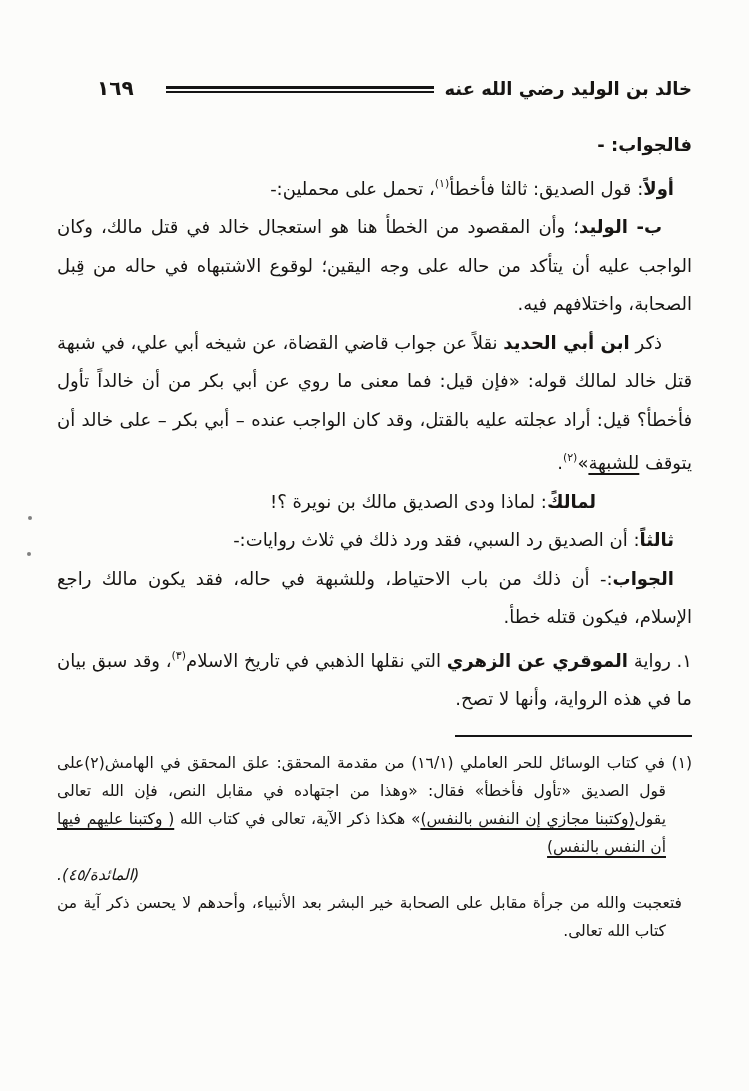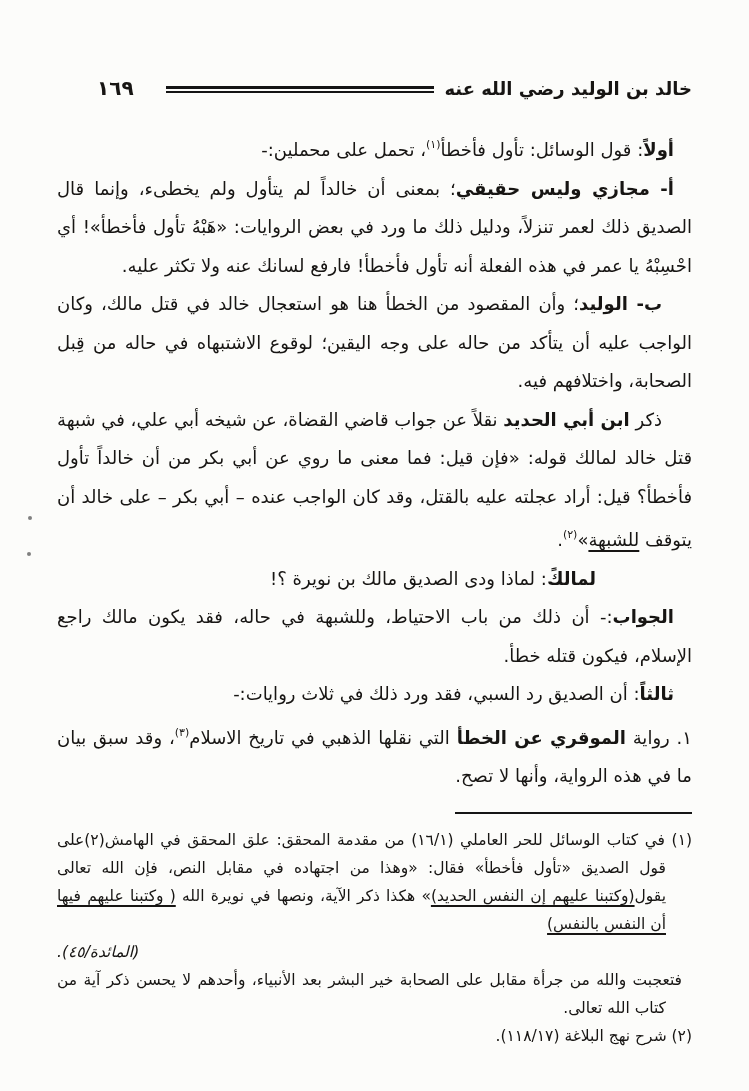--- a/index.html
+++ b/index.html
@@ -54,49 +54,48 @@
 <div class="page">
 
   <header class="hdr">
     <h1 class="hdr-title">خالد بن الوليد رضي الله عنه</h1>
     <div class="hdr-rule"></div>
     <div class="hdr-num">١٦٩</div>
   </header>
 
   <main class="bodytext">
 
+    <p class="para b">فالجواب: -</p>
 
-    <p class="para ind-s"><span class="b">أولاً</span><span>: قول الوسائل: تأول فأخطأ</span><span class="sup">(١)</span><span>، تحمل على محملين:-</span></p>
+    <p class="para ind-s"><span class="b">أولاً</span><span>: قول الصديق: ثالثا فأخطأ</span><span class="sup">(١)</span><span>، تحمل على محملين:-</span></p>
 
-    <p class="para ind-s"><span class="b">أ- مجازي وليس حقيقي</span><span>؛ بمعنى أن خالداً لم يتأول ولم يخطىء، وإنما قال الصديق ذلك لعمر تنزلاً، ودليل ذلك ما ورد في بعض الروايات: «هَبْهُ تأول فأخطأ»! أي احْسِبْهُ يا عمر في هذه الفعلة أنه تأول فأخطأ! فارفع لسانك عنه ولا تكثر عليه.</span></p>
 
     <p class="para ind-m"><span class="b">ب- الوليد</span><span>؛ وأن المقصود من الخطأ هنا هو استعجال خالد في قتل مالك، وكان الواجب عليه أن يتأكد من حاله على وجه اليقين؛ لوقوع الاشتبهاه في حاله من قِبل الصحابة، واختلافهم فيه.</span></p>
 
     <p class="para ind-m"><span>ذكر </span><span class="b">ابن أبي الحديد</span><span> نقلاً عن جواب قاضي القضاة، عن شيخه أبي علي، في شبهة قتل خالد لمالك قوله: «فإن قيل: فما معنى ما روي عن أبي بكر من أن خالداً تأول فأخطأ؟ قيل: أراد عجلته عليه بالقتل، وقد كان الواجب عنده – أبي بكر – على خالد أن يتوقف </span><span class="u">للشبهة</span><span>»</span><span class="sup">(٢)</span><span>.</span></p>
 
     <p class="para ind-q"><span class="b">لمالكً</span><span>: لماذا ودى الصديق مالك بن نويرة ؟!</span></p>
 
+    <p class="para ind-s"><span class="b">ثالثاً</span><span>: أن الصديق رد السبي، فقد ورد ذلك في ثلاث روايات:-</span></p>
+
     <p class="para ind-s"><span class="b">الجواب</span><span>:- أن ذلك من باب الاحتياط، وللشبهة في حاله، فقد يكون مالك راجع الإسلام، فيكون قتله خطأ.</span></p>
 
-    <p class="para ind-s"><span class="b">ثالثاً</span><span>: أن الصديق رد السبي، فقد ورد ذلك في ثلاث روايات:-</span></p>
-
-    <p class="para"><span>١. </span><span>رواية </span><span class="b">الموقري عن الخطأ</span><span> التي نقلها الذهبي في تاريخ الاسلام</span><span class="sup">(٣)</span><span>، وقد سبق بيان ما في هذه الرواية، وأنها لا تصح.</span></p>
+    <p class="para"><span>١. </span><span>رواية </span><span class="b">الموقري عن الزهري</span><span> التي نقلها الذهبي في تاريخ الاسلام</span><span class="sup">(٣)</span><span>، وقد سبق بيان ما في هذه الرواية، وأنها لا تصح.</span></p>
 
   </main>
 
   <footer class="ftr">
     <div class="fn-rule"></div>
 
-    <p class="fnblock fn-hang"><span>(١)</span><span> في كتاب الوسائل للحر العاملي (١٦/١) من مقدمة المحقق: علق المحقق في الهامش(٢)على قول الصديق «تأول فأخطأ» فقال: «وهذا من اجتهاده في مقابل النص، فإن الله تعالى يقول</span><span class="u">(وكتبنا عليهم إن النفس الحديد)</span><span>» هكذا ذكر الآية، ونصها في نويرة الله </span><span class="u">( وكتبنا عليهم فيها أن النفس بالنفس)</span></p>
+    <p class="fnblock fn-hang"><span>(١)</span><span> في كتاب الوسائل للحر العاملي (١٦/١) من مقدمة المحقق: علق المحقق في الهامش(٢)على قول الصديق «تأول فأخطأ» فقال: «وهذا من اجتهاده في مقابل النص، فإن الله تعالى يقول</span><span class="u">(وكتبنا مجازي إن النفس بالنفس)</span><span>» هكذا ذكر الآية، تعالى في كتاب الله </span><span class="u">( وكتبنا عليهم فيها أن النفس بالنفس)</span></p>
 
     <p class="fnblock fn-verse">(المائدة/٤٥).</p>
 
     <p class="fnblock fn-comment">فتعجبت والله من جرأة مقابل على الصحابة خير البشر بعد الأنبياء، وأحدهم لا يحسن ذكر آية من كتاب الله تعالى.</p>
 
-    <p class="fnblock fn-hang"><span>(٢)</span><span> شرح نهج البلاغة (١١٨/١٧).</span></p>
 
     <p class="fnblock fn-hang"></p>
   </footer>
 
   <div class="speck s1"></div>
   <div class="speck s2"></div>
 
 </div>
 
 </body></html>

